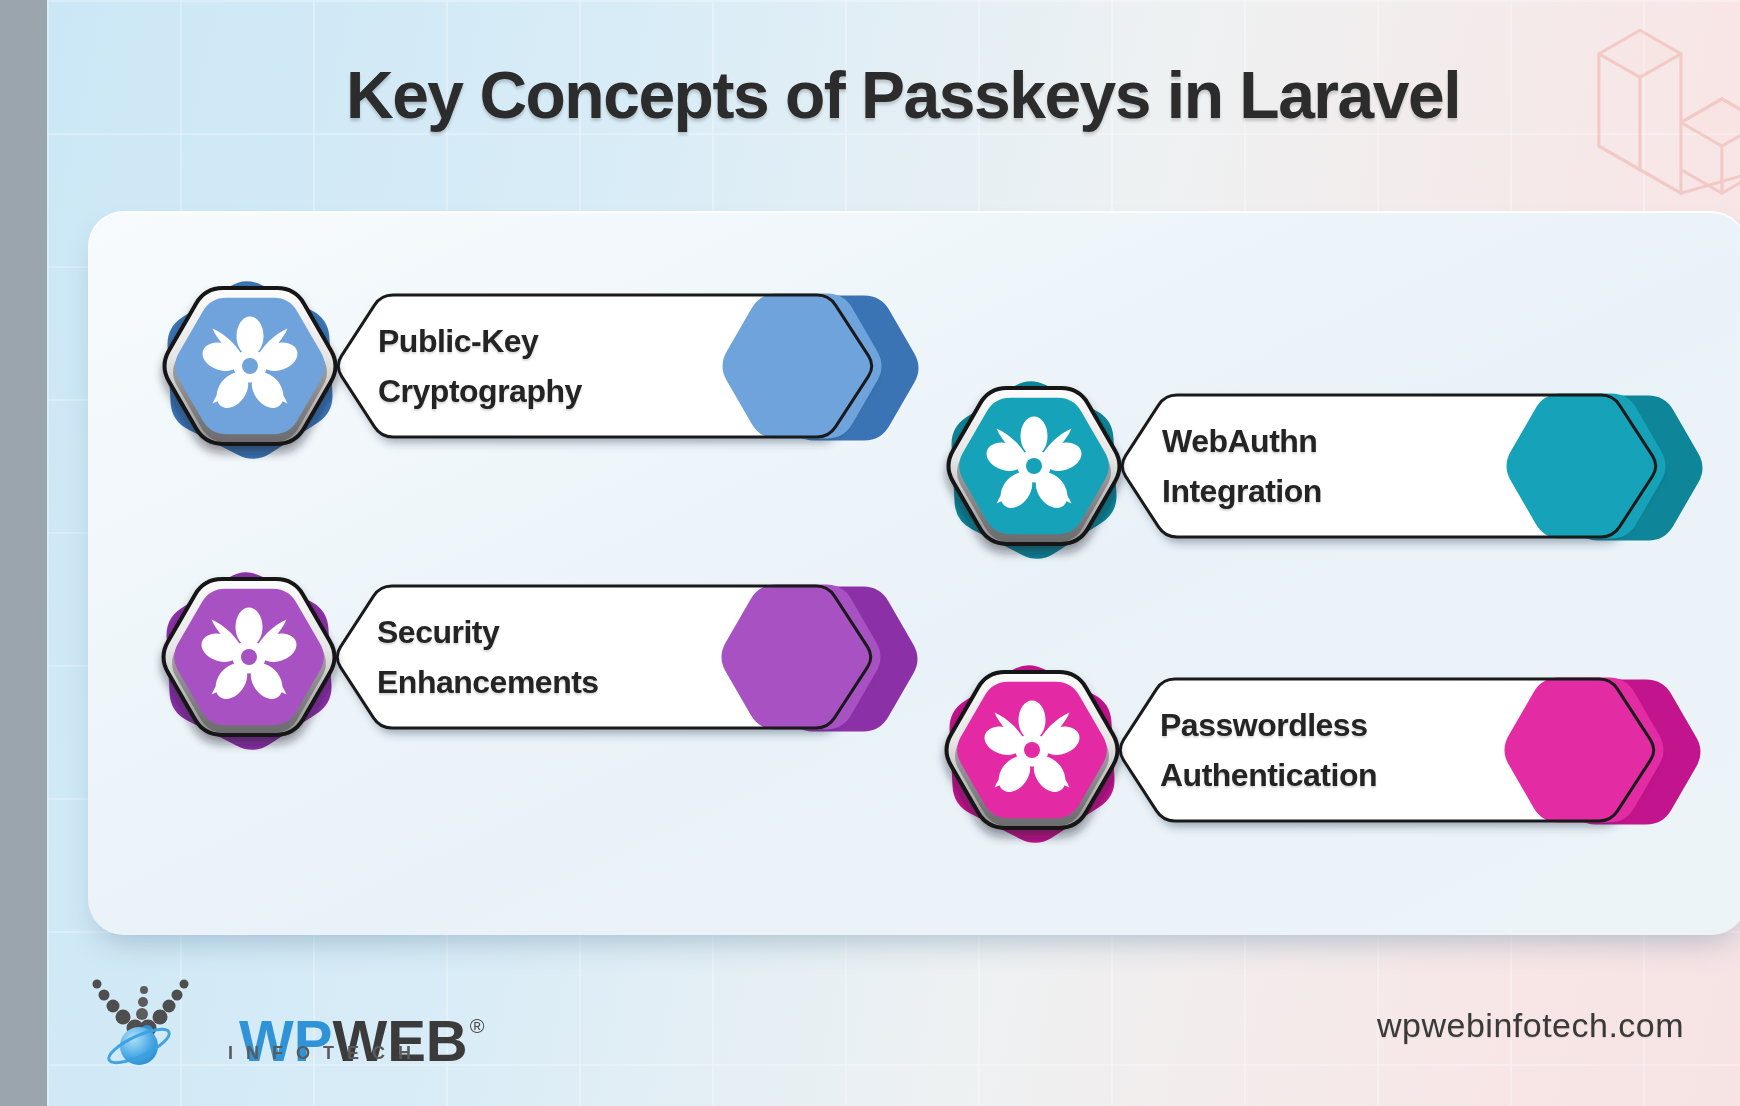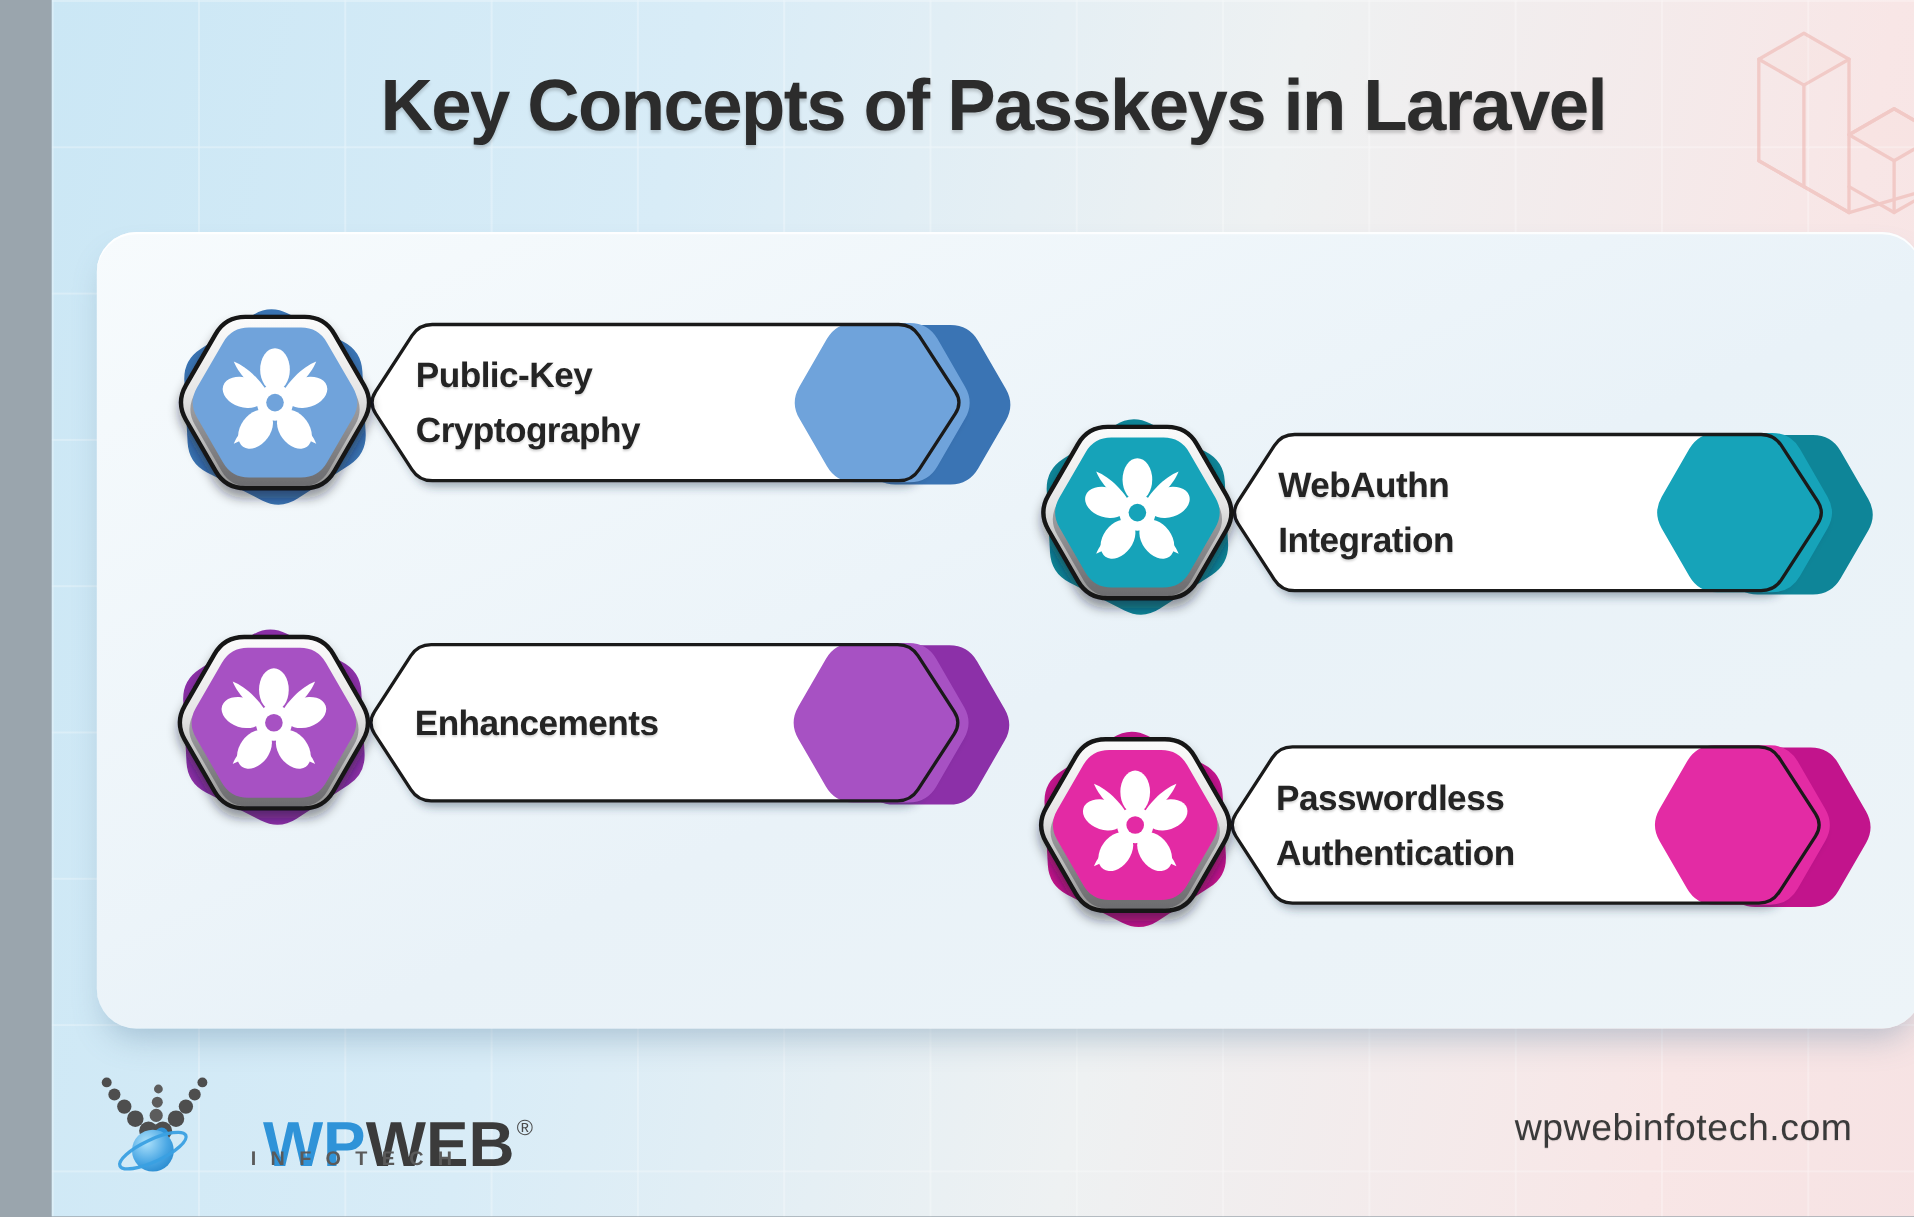--- a/index.html
+++ b/index.html
@@ -179,20 +179,21 @@
           <ellipse cx="0" cy="-30" rx="13.5" ry="19.5" transform="rotate(72)"></ellipse>
           <ellipse cx="0" cy="-30" rx="13.5" ry="19.5" transform="rotate(144)"></ellipse>
           <ellipse cx="0" cy="-30" rx="13.5" ry="19.5" transform="rotate(216)"></ellipse>
           <ellipse cx="0" cy="-30" rx="13.5" ry="19.5" transform="rotate(288)"></ellipse>
           <circle r="16.5"></circle>
           <circle r="8" fill="#A751C3"></circle>
         </g>
       </g>
     </svg>
     <div class="label">
+      <span>Security</span>
       <span>Enhancements</span>
     </div>
   </div>
 
   <div class="item" style="left:880px;top:619px;">
     <svg class="geom" width="800" height="262" viewBox="0 0 800 262">
       <use href="#hexr" transform="translate(694,133) scale(0.93)" fill="#C2148C"></use>
       <use href="#hexr" transform="translate(105,135) rotate(27) scale(1.04)" fill="#C2148C"></use>
       <path d="M 196.5,120.9 L 229.5,70.1 Q 236,60 248,60 L 672,60 Q 684,60 690.5,70.1 L 723.5,120.9 Q 730,131 723.5,141.1 L 690.5,191.9 Q 684,202 672,202 L 248,202 Q 236,202 229.5,191.9 L 196.5,141.1 Q 190,131 196.5,120.9 Z" fill="#ffffff" filter="url(#dsBanner)"></path>
       <use href="#hexr" transform="translate(657,131) scale(0.93)" fill="#E32BA4"></use>

